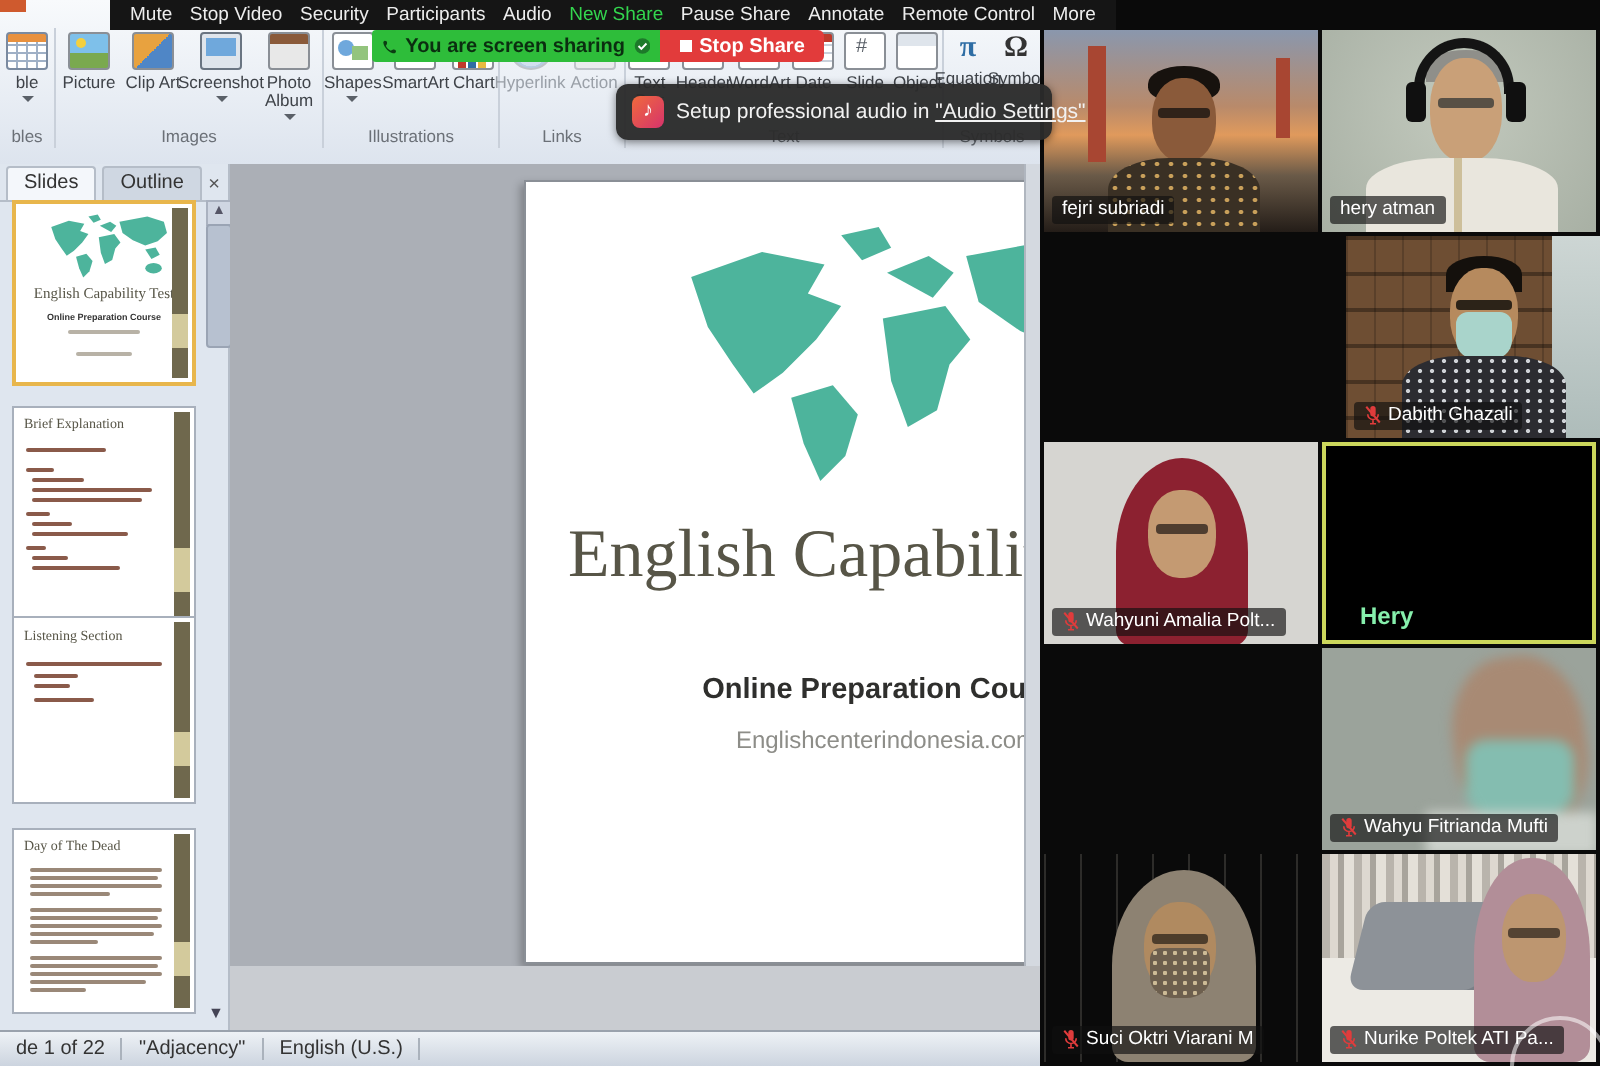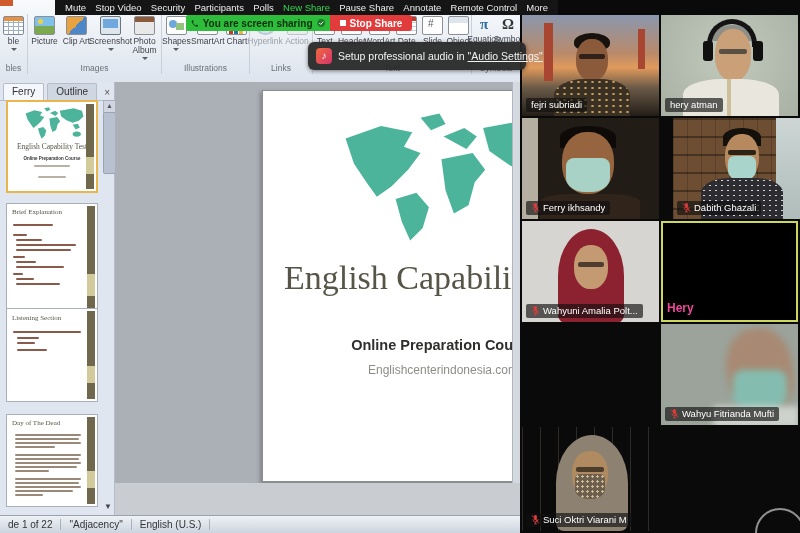--- a/index.html
+++ b/index.html
@@ -135,21 +135,21 @@
   #t3 .gl{left:55px;top:32px;width:28px;height:5px;background:rgba(20,16,12,.85);border-radius:2px;}
   #t3 .mk{left:55px;top:38px;width:28px;height:24px;background:#a9d4cb;border-radius:6px 6px 40% 40%;}
   #t3 .bd{left:28px;top:60px;width:82px;height:42px;background:#2c2c31;background-image:radial-gradient(#cfd2d6 1px,transparent 1.3px);background-size:6px 5px;border-radius:35% 35% 0 0;}
   
   #t4{left:2px;top:221px;background:#d6d5d1;}
   #t4 .hj{left:36px;top:8px;width:66px;height:94px;background:#8c2130;border-radius:50% 50% 8px 8px;}
   #t4 .hd{left:52px;top:24px;width:34px;height:44px;background:#c49a72;}
   #t4 .gl{left:56px;top:41px;width:26px;height:5px;background:rgba(40,30,25,.75);border-radius:2px;}
   
   #t5{left:141px;top:221px;background:#000;border:2px solid #ccd75c;width:133px;height:97px;}
-  #t5 .nm{left:4px;bottom:5px;font-size:12px;font-weight:bold;color:#ec4899;}
+  #t5 .nm{left:17px;bottom:5px;font-size:12px;font-weight:bold;color:#86efac;}
   
   #t6{left:2px;top:324px;background:#d8d4cd;background-image:repeating-linear-gradient(90deg,rgba(120,110,100,.22) 0 2px,transparent 2px 12px);}
   #t6 .frame{left:0;top:0;width:26px;height:101px;background:#3c3631;background-image:linear-gradient(0deg,transparent 0 30px,#d8d4cd 30px 33px,transparent 33px 64px,#d8d4cd 64px 67px,transparent 67px);}
   #t6 .lamp{left:60px;top:2px;width:14px;height:10px;background:#ececec;border-radius:50%;border:1px solid #b8b8b4;}
   #t6 .hj{left:42px;top:12px;width:60px;height:90px;background:#5e2531;border-radius:50% 50% 10px 10px;}
   #t6 .hd{left:58px;top:28px;width:30px;height:38px;background:#c49a72;}
   #t6 .mk{left:60px;top:43px;width:26px;height:21px;background:#e6e4e0;border-radius:5px 5px 40% 40%;}
   #t6 .bd{left:40px;top:80px;width:66px;height:22px;background:#ddd3ba;}
   
   #t7{left:141px;top:324px;background:#9ba39b;}
@@ -292,21 +292,21 @@
       </div>
       <div class="rgl">Symbols</div>
     </div>
   </div>
 
   <div id="zoom-bar" class="abs">
     <span>Mute</span>
     <span>Stop Video</span>
     <span>Security</span>
     <span>Participants</span>
-    <span>Polls</span>
+    <span>Audio</span>
     <span class="green">New Share</span>
     <span>Pause Share</span>
     <span>Annotate</span>
     <span>Remote Control</span>
     <span>More</span>
   </div>
 
   <div id="share-bar" class="abs">
     <svg width="9" height="9" viewBox="0 0 12 12">
         <path d="M2,1 C5,1 4,4 3,5 C4,7 5,8 7,9 C8,8 11,7 11,10 L10,11 C6,11 1,6 1,2 Z" fill="#0b3d12"></path>
@@ -322,21 +322,21 @@
     <span class="txt">Stop Share</span>
   </div>
 
   <div id="notif" class="abs">
     <span class="nicon">♪</span>
     <span class="ntxt"><span>Setup professional audio in </span><u>"Audio Settings"</u></span>
   </div>
 
   <div id="slides-panel" class="abs">
     <div id="tab-row">
-      <span class="ptab act">Ferry</span>
+      <span class="ptab act">Slides</span>
       <span class="ptab">Outline</span>
       <span id="panel-close">×</span>
     </div>
   </div>
   <div id="pscroll-up" class="abs">▲</div>
   <div id="pscroll-thumb" class="abs"></div>
   <div id="pscroll-dn" class="abs">▼</div>
 
   <div class="thumb sel" style="top:100px;height:93px;">
     <svg style="position:absolute;left:14px;top:4px;" width="62" height="34" viewBox="0 0 240 130">
@@ -449,35 +449,20 @@
         <div class="gl"></div>
       <div class="hpb"></div>
         <div class="hc1"></div>
         <div class="hc2"></div>
         <div class="bd"></div>
       <div class="chip">
           <span>hery atman</span>
         </div>
     </div>
 
-    <div id="t2" class="vid">
-      <div class="win"></div>
-        <div class="hair"></div>
-        <div class="hd"></div>
-        <div class="mk"></div>
-        <div class="bd"></div>
-      <div class="chip">
-        <svg width="9" height="11" viewBox="0 0 12 14">
-            <rect x="4.2" y="1" width="3.6" height="7" rx="1.8" fill="#e03c3c"></rect>
-            <path d="M2.5,6.5 a3.5,3.5 0 0 0 7,0 M6,10 v2.6 M4,12.8 h4" stroke="#e03c3c" stroke-width="1.1" fill="none"></path>
-            <line x1="1.5" y1="1.5" x2="10.5" y2="12" stroke="#e03c3c" stroke-width="1.3"></line>
-          </svg>
-        <span>Ferry ikhsandy</span>
-        </div>
-    </div>
 
     <div id="t3" class="vid">
       <div class="win"></div>
         <div class="hair"></div>
         <div class="hd"></div>
         <div class="gl"></div>
         <div class="mk"></div>
         <div class="bd"></div>
       <div class="chip">
         <svg width="9" height="11" viewBox="0 0 12 14">
@@ -532,17 +517,32 @@
       <div class="chip">
         <svg width="9" height="11" viewBox="0 0 12 14">
             <rect x="4.2" y="1" width="3.6" height="7" rx="1.8" fill="#e03c3c"></rect>
             <path d="M2.5,6.5 a3.5,3.5 0 0 0 7,0 M6,10 v2.6 M4,12.8 h4" stroke="#e03c3c" stroke-width="1.1" fill="none"></path>
             <line x1="1.5" y1="1.5" x2="10.5" y2="12" stroke="#e03c3c" stroke-width="1.3"></line>
           </svg>
         <span>Wahyu Fitrianda Mufti</span>
         </div>
     </div>
 
+    <div id="t9" class="vid">
+      <div class="books"></div>
+        <div class="jk"></div>
+        <div class="hj"></div>
+        <div class="hd"></div>
+        <div class="gl"></div>
+      <div class="chip">
+        <svg width="9" height="11" viewBox="0 0 12 14">
+            <rect x="4.2" y="1" width="3.6" height="7" rx="1.8" fill="#e03c3c"></rect>
+            <path d="M2.5,6.5 a3.5,3.5 0 0 0 7,0 M6,10 v2.6 M4,12.8 h4" stroke="#e03c3c" stroke-width="1.1" fill="none"></path>
+            <line x1="1.5" y1="1.5" x2="10.5" y2="12" stroke="#e03c3c" stroke-width="1.3"></line>
+          </svg>
+        <span>Nurike Poltek ATI Pa...</span>
+        </div>
+    </div>
 
   </div>
 
   <div id="corner-circle" class="abs"></div>
 </div>
 
 </body></html>

